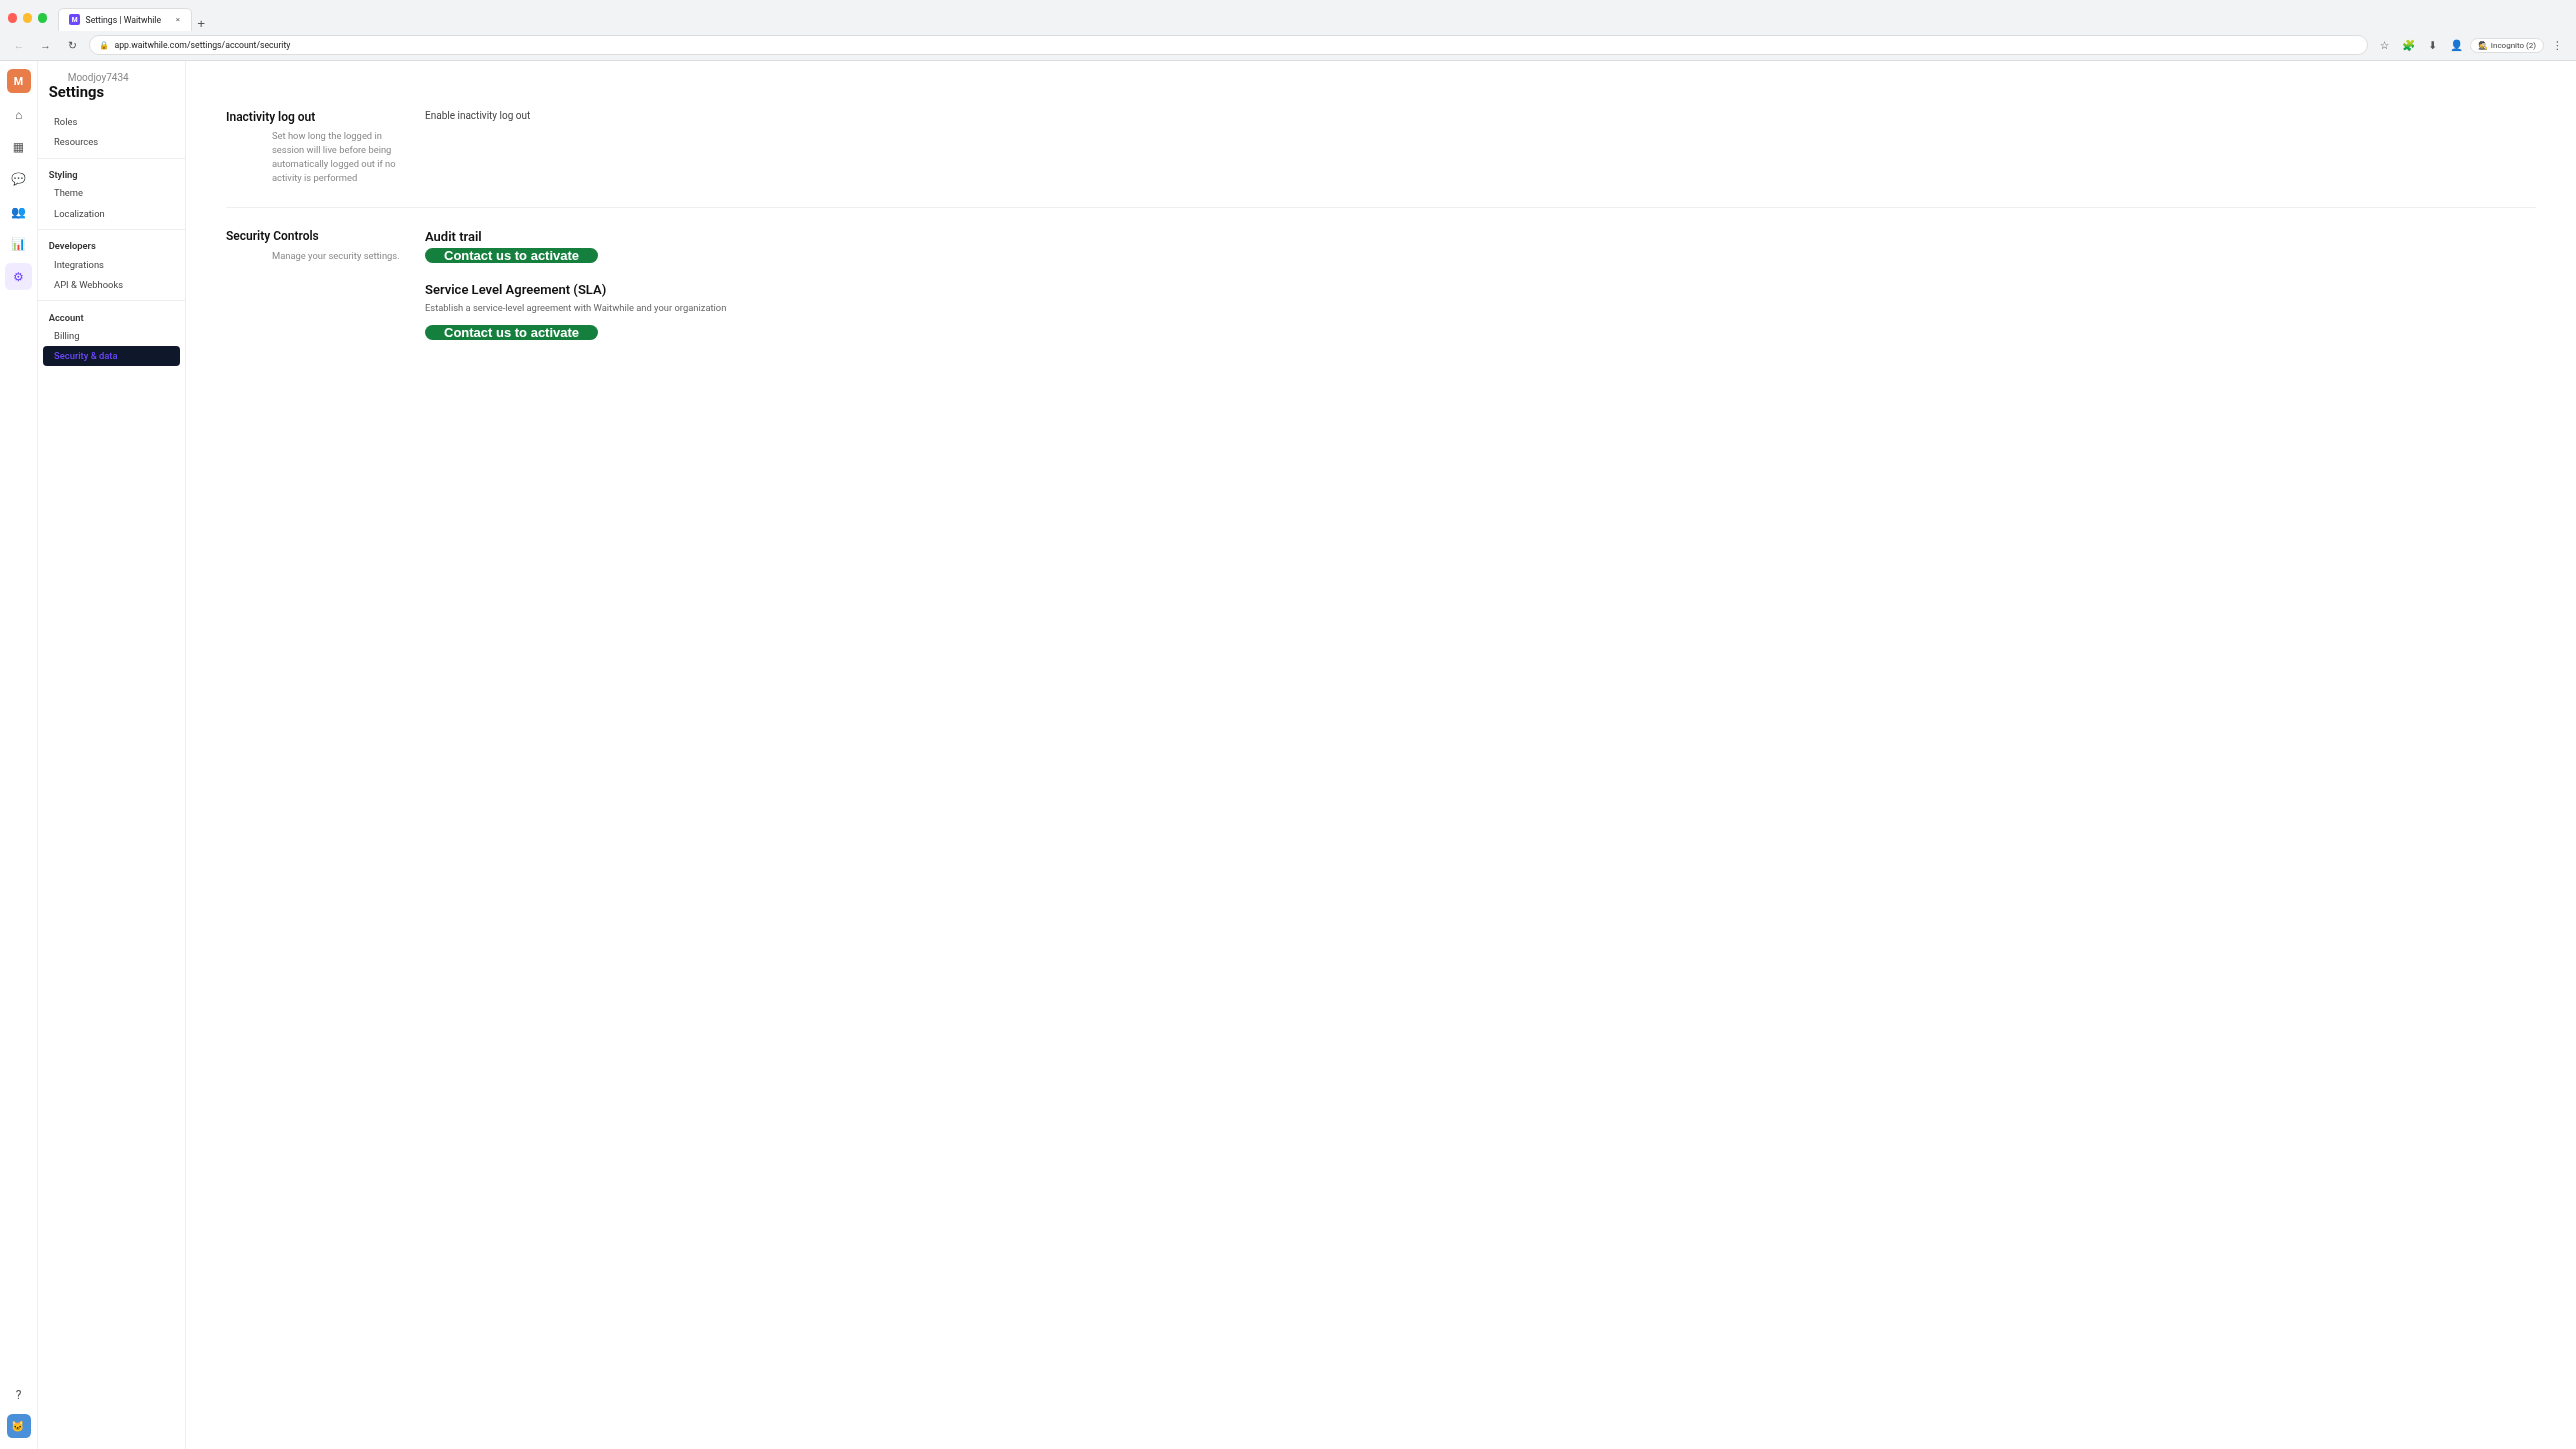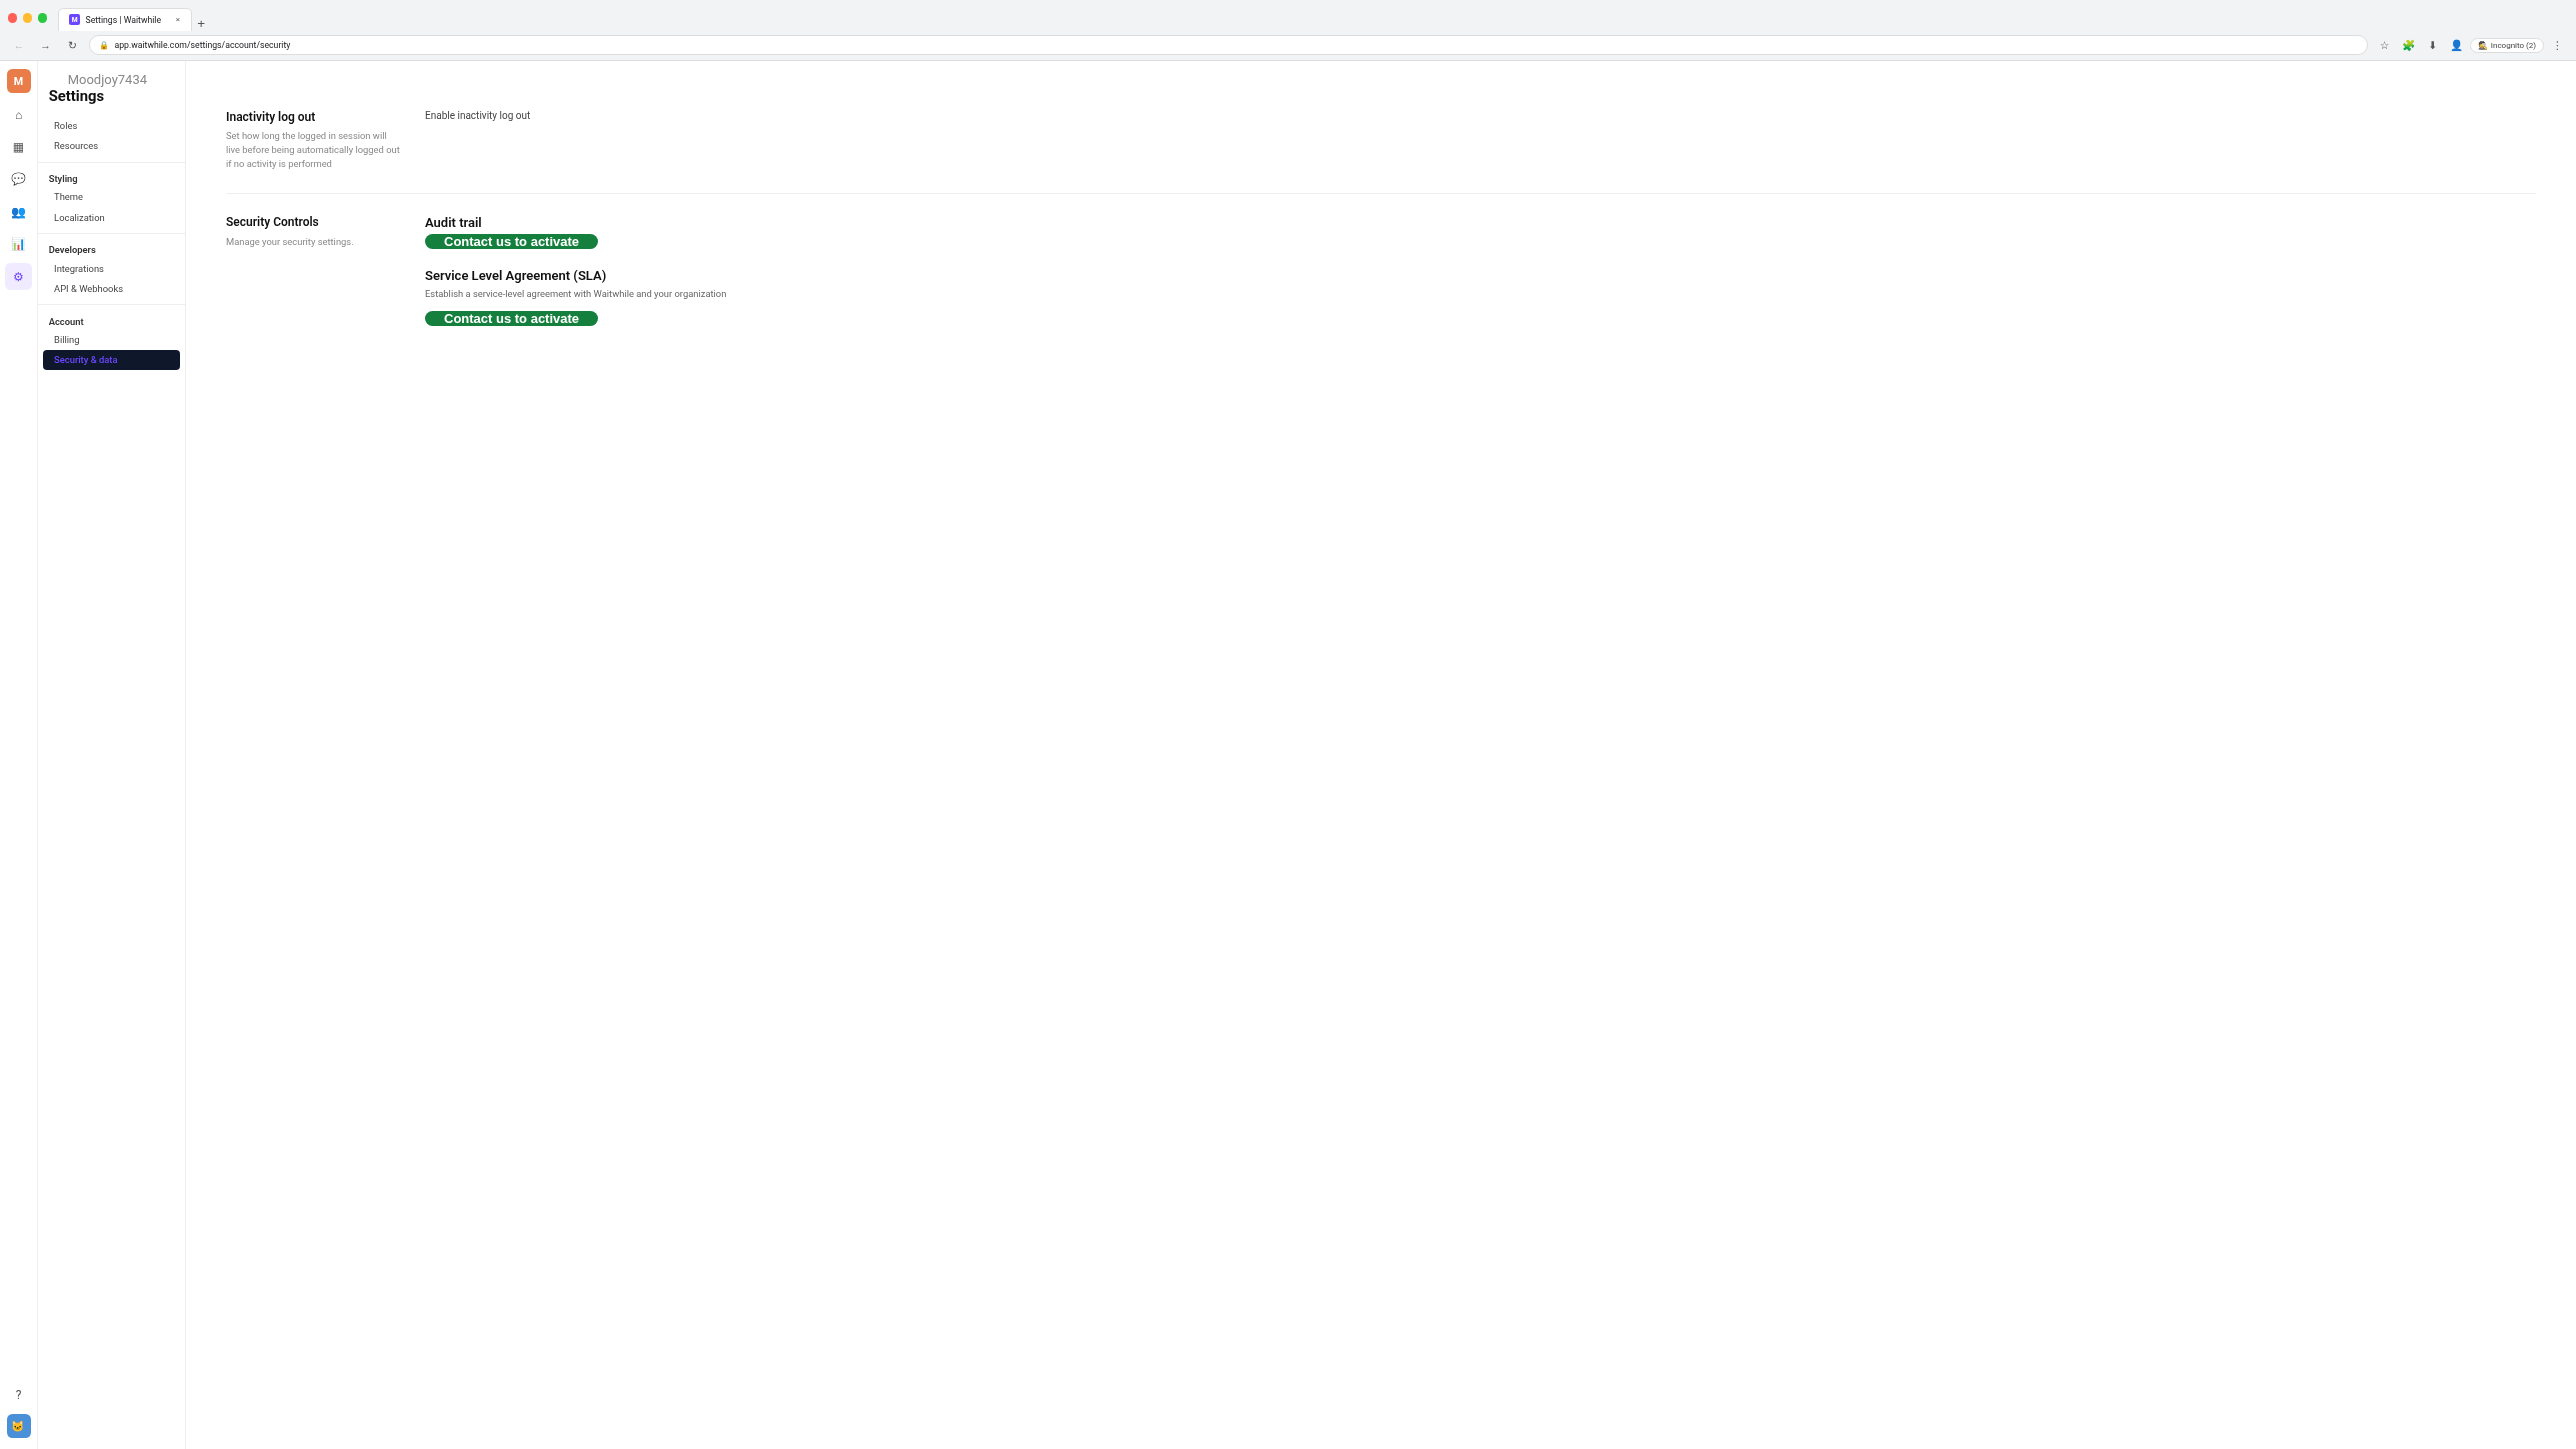--- a/index.html
+++ b/index.html
@@ -32,36 +32,36 @@
     
     .icon-nav { width: 38px; background: #fff; border-right: 0.7px solid #eee; display: flex; flex-direction: column; align-items: center; padding: 8px 0; gap: 5.4px; flex-shrink: 0; }
     .icon-nav-item { width: 27px; height: 27px; border-radius: 5.4px; display: flex; align-items: center; justify-content: center; cursor: pointer; color: #555; font-size: 12px; }
     .icon-nav-item.active { background: #f0ebff; color: #6c47ff; }
     .avatar-item { width: 24px; height: 24px; border-radius: 5.4px; background: #e87d4a; color: #fff; font-size: 10.7px; font-weight: bold; display: flex; align-items: center; justify-content: center; cursor: pointer; margin-bottom: 2.7px; }
     .icon-nav-spacer { flex: 1; }
 
     
     .sidebar { width: 148px; background: #fff; border-right: 0.7px solid #eee; overflow-y: auto; padding: 10.7px 0; flex-shrink: 0; }
     .sidebar-header { padding: 0 10.7px 10.7px; }
-    .sidebar-username { font-size: 13px; color: #888; padding-left: 19px; }
+    .sidebar-username { font-size: 10px; color: #888; padding-left: 19px; }
     .sidebar-title { font-size: 14.8px; font-weight: 700; color: #111; }
     .sidebar-section-label { padding: 5.4px 10.7px 2.7px; font-size: 9.4px; font-weight: 600; color: #333; }
     .sidebar-item { padding: 4.7px 10.7px; font-size: 9.4px; color: #444; cursor: pointer; border-radius: 4px; margin: 0 5.4px; }
     .sidebar-item.active { color: #6c47ff; font-weight: 500; background: #0f172a; }
     .sidebar-divider { height: 0.7px; background: #eee; margin: 5.4px 0; }
 
     
     .main-content { flex: 1; overflow-y: auto; padding: 27px 40px; }
     .page-title { font-size: 19px; font-weight: 700; color: #111; margin-bottom: 27px; }
 
     
     .settings-section { display: flex; gap: 25px; padding: 21.5px 0; border-bottom: 0.7px solid #eee; }
     .section-info { width: 174px; flex-shrink: 0; }
     .section-title { font-size: 12px; font-weight: 600; color: #111; margin-bottom: 5.4px; }
-    .section-desc { font-size: 9.4px; color: #888; line-height: 1.5; }
+    .section-desc { font-size: 9.4px; color: #888; line-height: 1.5; margin-left: 46px; }
     .section-content { flex: 1; }
     .content-label { font-size: 10px; color: #444; margin-bottom: 5.4px; }
 
     .activate-btn { display: inline-block; background: #15803d; color: #fff; border: none; border-radius: 16px; padding: 0 19px; font-size: 13px; font-weight: 600; cursor: pointer; }
 
     .sub-section { margin-bottom: 19px; }
     .sub-section-title { font-size: 13px; font-weight: 600; color: #111; margin-bottom: 4px; }
     .sub-section-desc { font-size: 9.4px; color: #666; margin-bottom: 9.4px; line-height: 1.5; }
   </style>
 </head>

